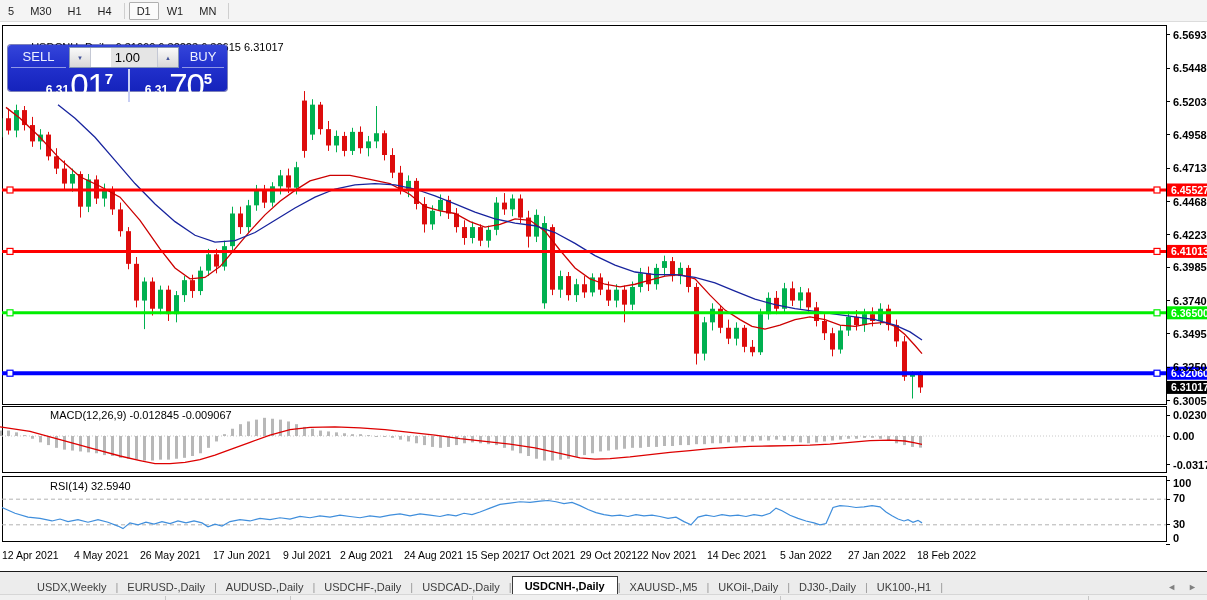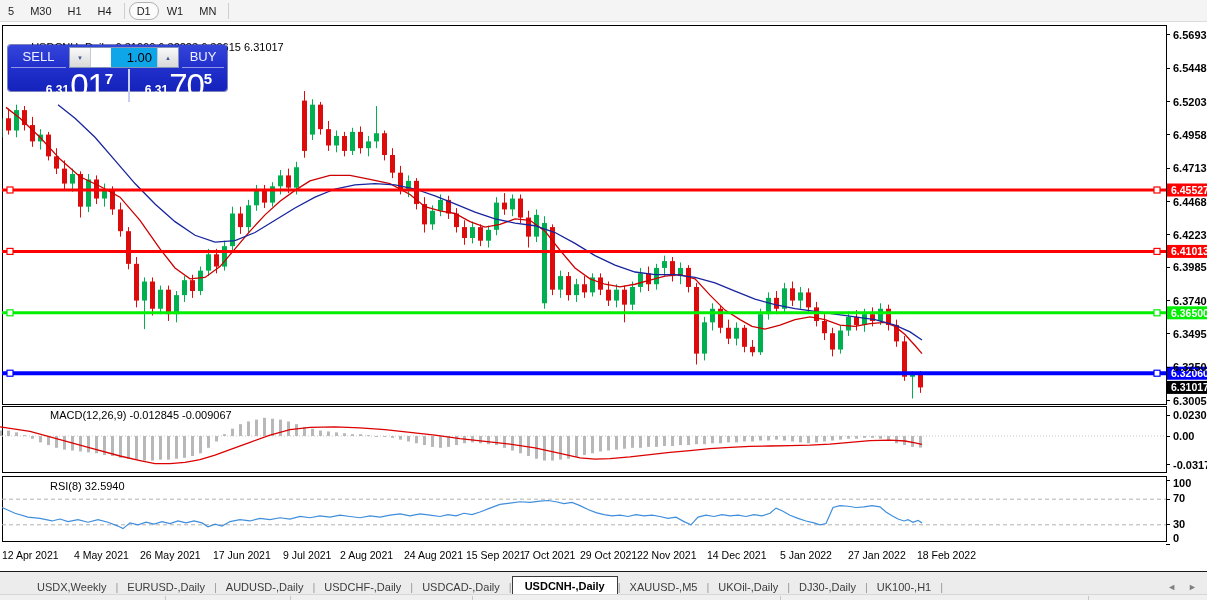--- a/index.html
+++ b/index.html
@@ -2,21 +2,21 @@
 <html><head>
 <meta charset="utf-8">
 <style>
   html,body{margin:0;padding:0;background:#fff;}
   #app{position:relative;width:1207px;height:600px;overflow:hidden;background:#fff;
        font-family:"Liberation Sans",sans-serif;-webkit-font-smoothing:none;}
   
   .toolbar{position:absolute;left:0;top:0;width:100%;height:22px;background:#f4f4f4;
            border-bottom:1px solid #dcdcdc;display:flex;align-items:center;font-size:11px;color:#1e1e1e;box-sizing:border-box;}
   .tb-item{padding:2px 8px;cursor:default;}
-  .tb-item.active{background:#fbfbfb;border:1px solid #b0b0b0;border-radius:9px;padding:2px 7px;}
+  .tb-item.active{background:#fbfbfb;border:1px solid #b0b0b0;border-radius:1px;padding:2px 7px;}
   .tb-sep{width:1px;height:16px;background:#cfcfcf;margin:0 4px;}
   
   #chart-svg{position:absolute;left:0;top:0;z-index:1;}
   
   .chart-header{position:absolute;left:7px;top:29px;z-index:4;font-size:11px;color:#000;white-space:pre;}
   .chart-header .tri{font-size:8px;margin-right:4px;position:relative;top:-1px;}
   
   .ind-label{position:absolute;left:6px;z-index:4;font-size:11px;color:#000;padding-left:44px;}
   #macd-label{top:409px;}
   #rsi-label{top:480px;}
@@ -27,22 +27,22 @@
   .tp-row1{display:flex;align-items:stretch;height:21px;padding:2px 3px 0 3px;}
   .side-btn{display:flex;align-items:flex-start;justify-content:center;color:#eef1ff;
     font-size:13px;padding-top:2px;cursor:pointer;border-bottom:1px solid rgba(255,255,255,.5);}
   .sell-btn{flex:0 0 55px;}
   .buy-btn{flex:1;}
   .vol-spin{flex:0 0 108px;display:flex;height:19px;margin:0 3px;border:1px solid #8494b4;background:#fff;}
   .spin-btn{width:20px;background:linear-gradient(#fafafa,#d8d8d8);display:flex;align-items:center;
     justify-content:center;color:#44549a;font-size:6px;cursor:pointer;}
   .spin-btn.dn{border-right:1px solid #c4c8d4;}
   .spin-btn.up{border-left:1px solid #c4c8d4;}
-  .vol-input{flex:1;display:flex;align-items:center;justify-content:flex-end;padding-right:5px;
-    font-size:13px;color:#000;background:#0ea5e9;margin-left:20px;}
+  .vol-input{flex:1;display:flex;align-items:center;justify-content:flex-end;padding-right:17px;
+    font-size:13px;color:#000;background:#e5e5e5;margin-left:20px;}
   .tp-row2{display:flex;height:33px;margin-top:1px;padding-left:23px;}
   .price-box{flex:1;display:flex;align-items:flex-end;justify-content:center;padding-bottom:3px;cursor:pointer;}
   .price-box.left{border-right:2px solid #c8cff5;}
   .pb-small{font-size:12px;font-weight:700;color:#fff;line-height:1;margin:0 1px 3px 0;}
   .pb-big{font-size:33px;color:#fff;line-height:.8;letter-spacing:-1px;margin-top:42px;}
   .pb-sup{font-size:15px;font-weight:700;color:#fff;line-height:1;margin-bottom:13px;}
   
   .tabbar{position:absolute;left:0;top:571px;width:100%;height:31px;background:#ececec;border-top:1px solid #1a1a1a;
     display:flex;align-items:center;padding-left:28px;box-sizing:border-box;font-size:11px;color:#3c3c3c;}
   .tab{padding:3px 9px;cursor:pointer;white-space:nowrap;}
@@ -537,21 +537,21 @@
       </div>
       <div class="price-box">
         <span class="pb-small">6.31</span>
         <span class="pb-big">70</span>
         <span class="pb-sup">5</span>
       </div>
     </div>
   </div>
 
   <div class="ind-label" id="macd-label">MACD(12,26,9) -0.012845 -0.009067</div>
-  <div class="ind-label" id="rsi-label">RSI(8) 32.5940</div>
+  <div class="ind-label" id="rsi-label">RSI(14) 32.5940</div>
 
   <div class="tabbar" id="tabbar">
       <span class="tab">USDX,Weekly</span>
       <span class="tab-sep">|</span>
       <span class="tab">EURUSD-,Daily</span>
       <span class="tab-sep">|</span>
       <span class="tab">AUDUSD-,Daily</span>
       <span class="tab-sep">|</span>
       <span class="tab">USDCHF-,Daily</span>
       <span class="tab-sep">|</span>

